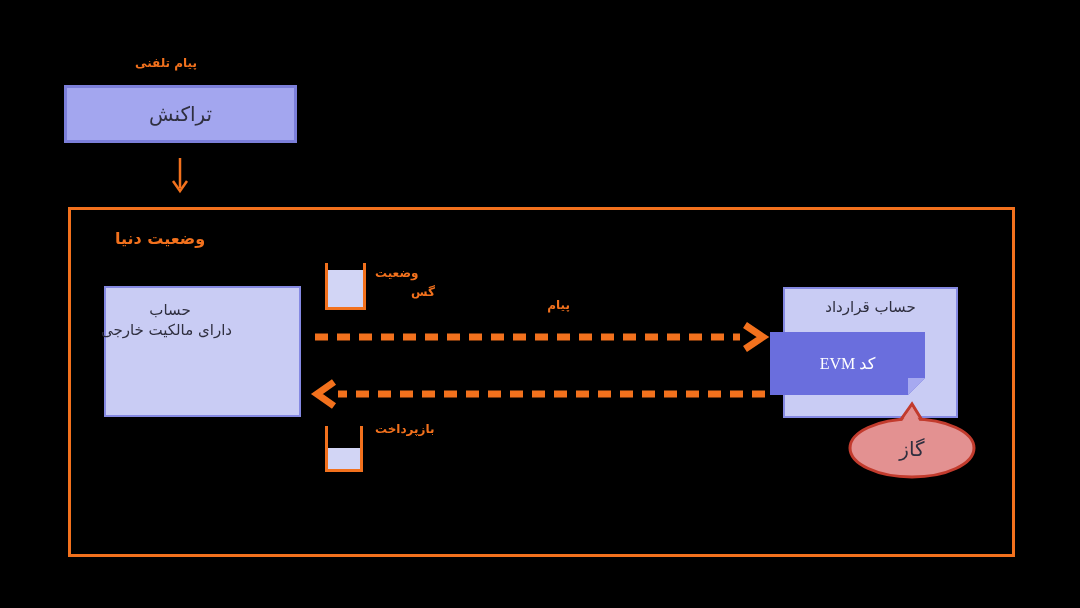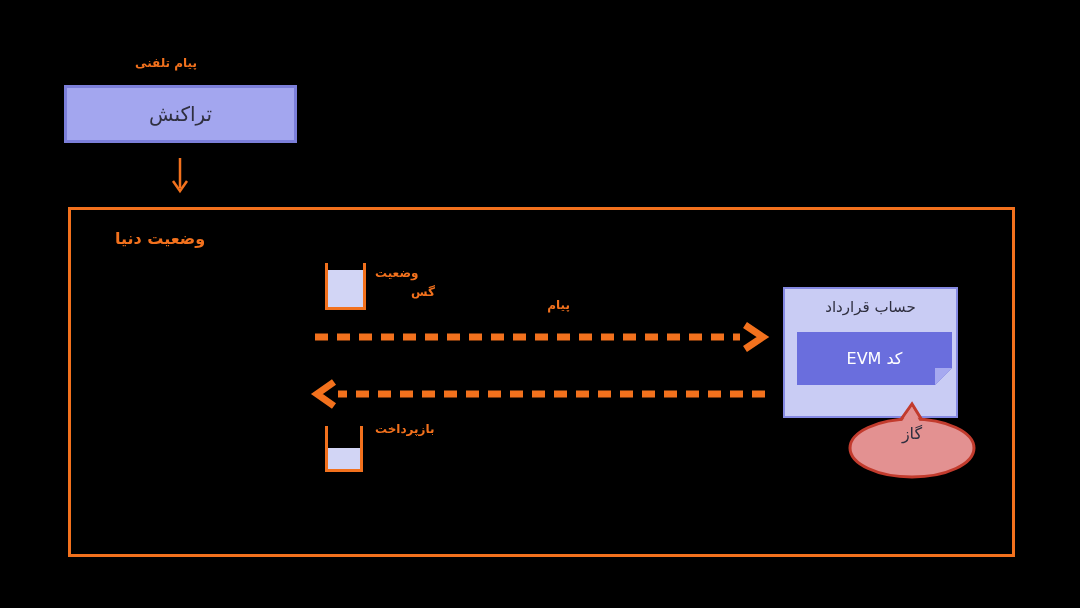--- a/index.html
+++ b/index.html
@@ -32,25 +32,26 @@
   .eoa-text{
     position:absolute;left:2px;top:12px;width:124px;
     text-align:center;font-size:15px;line-height:20px;white-space:nowrap;
   }
   .contract{left:783px;top:287px;width:175px;height:131px;}
   .contract-title{
     display:block;margin-top:9px;text-align:center;
     font-size:15px;white-space:nowrap;
   }
   .evm{
-    position:absolute;left:797px;top:332px;width:155px;height:53px;
+    position:absolute;left:770px;top:332px;width:155px;height:63px;
     background:var(--evm-fill);color:var(--white-text);font-size:16px;
     display:flex;align-items:center;justify-content:center;
     clip-path:polygon(0 0,100% 0,100% calc(100% - 17px),calc(100% - 17px) 100%,0 100%);
     z-index:1;
+    font-family:Liberation Serif, serif;
   }
   .fold{
     position:absolute;right:0;bottom:0;width:17px;height:17px;
     background:var(--evm-fold);
     clip-path:polygon(0 0,100% 0,0 100%);
   }
   .beaker{
     position:absolute;box-sizing:border-box;
     border:3px solid var(--orange);border-top:none;
   }
@@ -59,38 +60,44 @@
   .beaker1 .liquid{height:37px;}
   .beaker2{left:325px;top:426px;width:38px;height:46px;}
   .beaker2 .liquid{height:21px;}
   .overlay{position:absolute;left:0;top:0;z-index:2;pointer-events:none;}
   .dash{stroke:var(--orange);stroke-width:7;stroke-dasharray:13 9;fill:none;}
   .chev{stroke:var(--orange);stroke-width:7;fill:none;stroke-linejoin:miter;}
   .thin{stroke:var(--orange);stroke-width:2.5;fill:none;}
   .bubble{fill:var(--bubble-fill);stroke:var(--bubble-border);stroke-width:3;}
   .bubble-patch{fill:var(--bubble-fill);stroke:none;}
   .gas-label{
-    position:absolute;left:882px;top:424px;width:60px;text-align:center;
-    color:var(--dark-text);font-size:16px;z-index:3;
+    position:absolute;left:882px;top:437px;width:60px;text-align:center;
+    color:var(--dark-text);font-size:20px;z-index:3;
   }
 </style>
 </head>
 <body>
 
 <div class="canvas">
 
   <div class="lbl" style="left:135px;top:54px;" dir="rtl">پیام تلفنی</div>
 
   <div class="box-tx">
     <span dir="rtl">تراکنش</span>
   </div>
 
   <div class="world-rect"></div>
   <div class="lbl" style="left:115px;top:229px;font-size:16px;" dir="rtl">وضعیت دنیا</div>
 
+  <div class="panel eoa">
+    <div class="eoa-text" dir="rtl">
+      <span style="display:block;">حساب</span>
+      <span style="display:block;">دارای مالکیت خارجی</span>
+    </div>
+  </div>
 
   <div class="beaker beaker1">
     <div class="liquid"></div>
   </div>
   <div class="lbl" style="left:375px;top:264px;" dir="rtl">
     <span style="display:block;text-align:left;">وضعیت</span>
     <span style="display:block;text-align:left;margin-left:36px;">گس</span>
   </div>
 
   <div class="lbl" style="left:510px;top:296px;width:60px;text-align:right;" dir="rtl">پیام</div>

